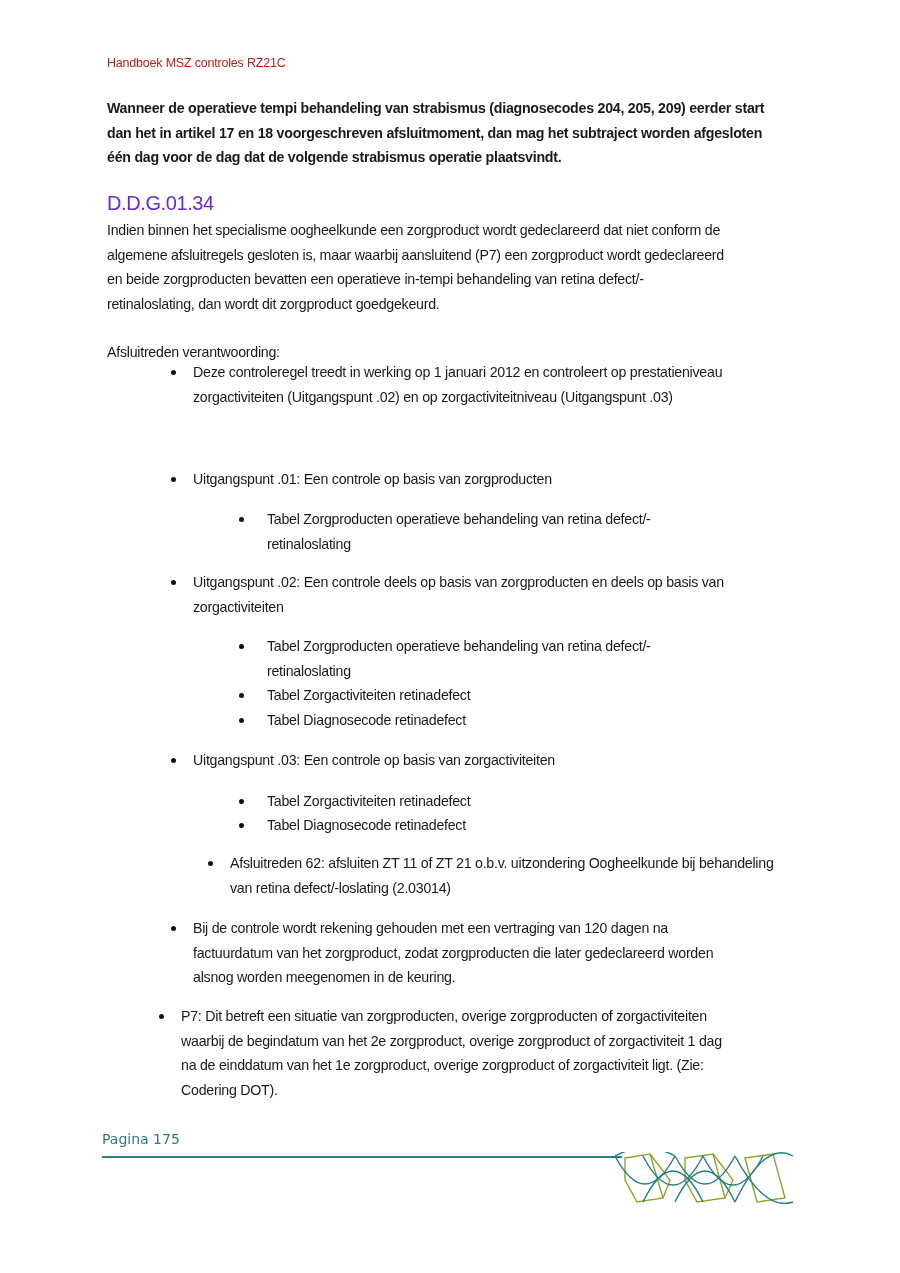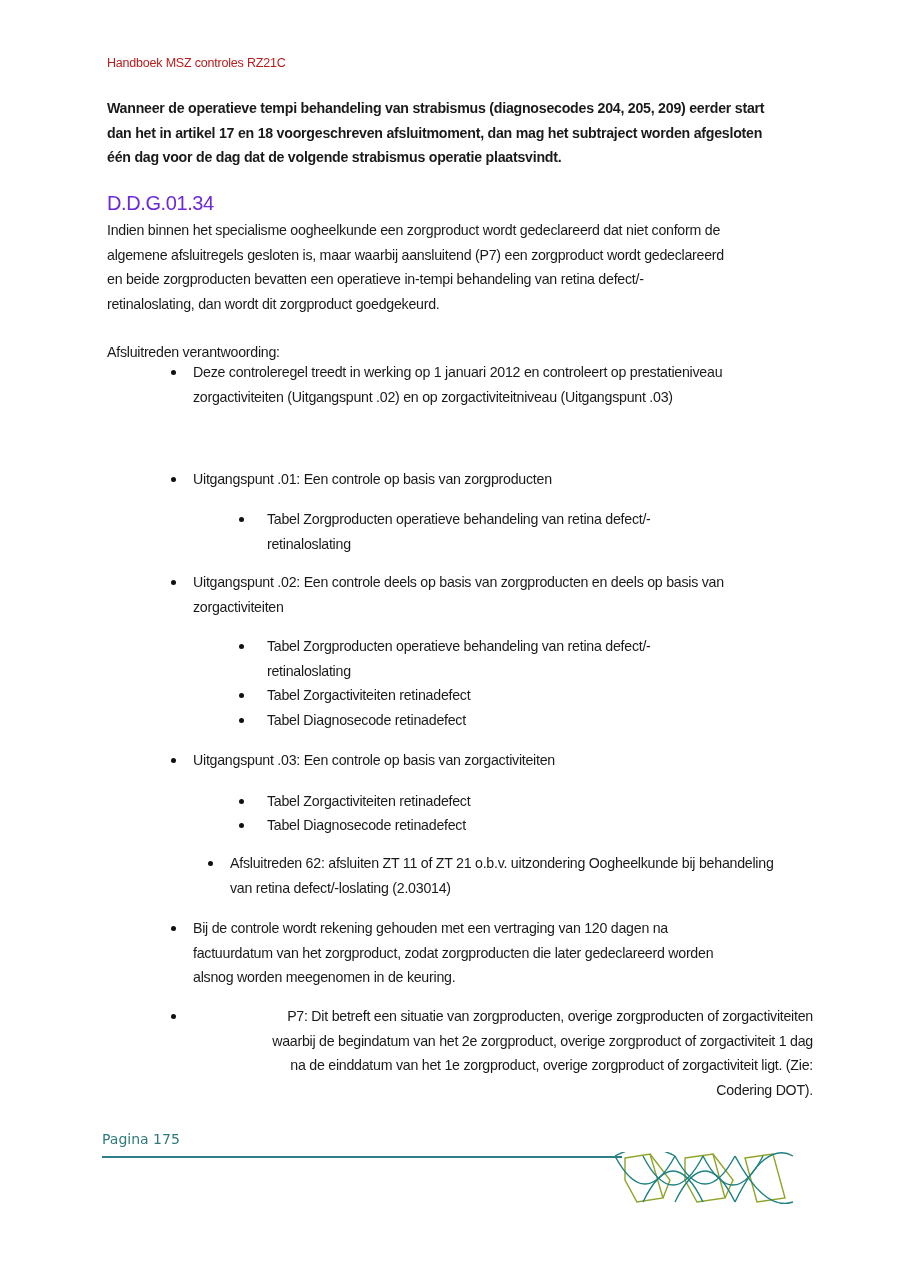--- a/index.html
+++ b/index.html
@@ -89,21 +89,21 @@
       <span class="bullet" style="left: -22px; top: 10px;"></span>
       <div>Afsluitreden 62: afsluiten ZT 11 of ZT 21 o.b.v. uitzondering Oogheelkunde bij behandeling</div>
       <div>van retina defect/-loslating (2.03014)</div>
     </div>
     <div class="li" style="left: 193px; top: 916px; width: 620px;">
       <span class="bullet" style="left: -22px; top: 10px;"></span>
       <div>Bij de controle wordt rekening gehouden met een vertraging van 120 dagen na</div>
       <div>factuurdatum van het zorgproduct, zodat zorgproducten die later gedeclareerd worden</div>
       <div>alsnog worden meegenomen in de keuring.</div>
     </div>
-    <div class="li" style="left: 193px; top: 1004px; width: 620px; text-align: right;">
+    <div class="li" style="left: 181px; top: 1004px; width: 620px;">
       <span class="bullet" style="left: -22px; top: 10px;"></span>
       <div>P7: Dit betreft een situatie van zorgproducten, overige zorgproducten of zorgactiviteiten</div>
       <div>waarbij de begindatum van het 2e zorgproduct, overige zorgproduct of zorgactiviteit 1 dag</div>
       <div>na de einddatum van het 1e zorgproduct, overige zorgproduct of zorgactiviteit ligt. (Zie:</div>
       <div>Codering DOT).</div>
     </div>
   </div>
 
 <div class="footer-page">Pagina 175</div>
 <div class="footer-line"></div>

